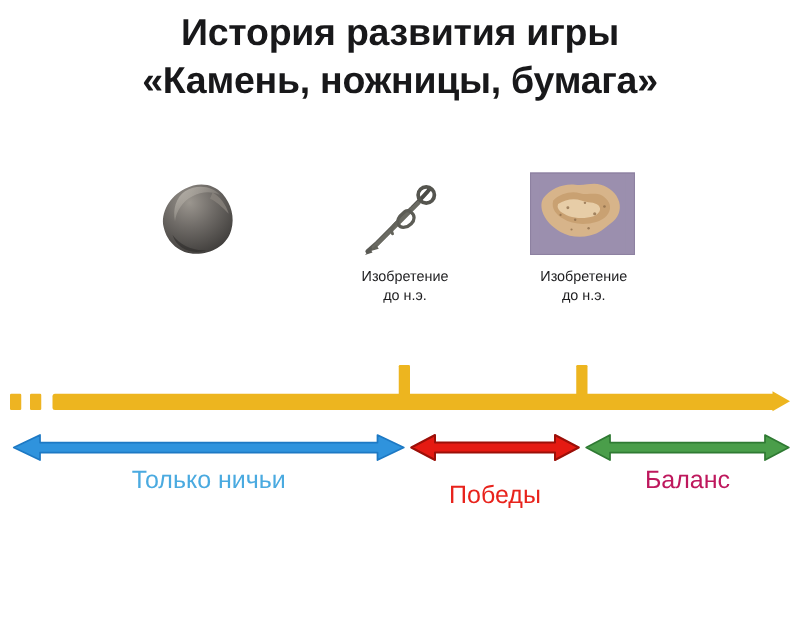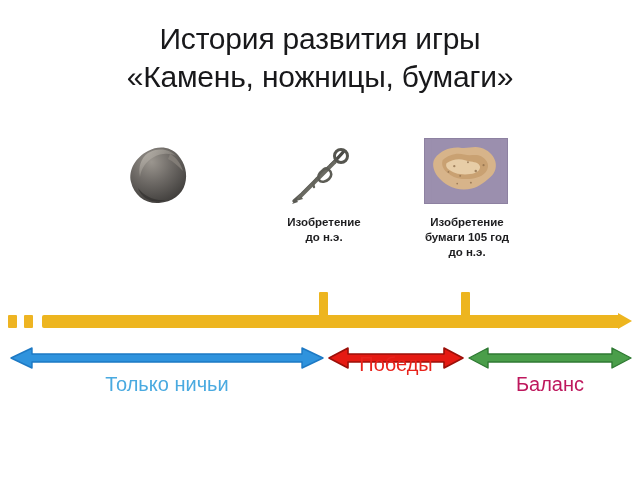--- a/index.html
+++ b/index.html
@@ -15,27 +15,27 @@
     width: 640px;
     height: 500px;
     background: #ffffff;
     overflow: hidden;
   }
 
   
   #title {
     position: absolute;
     left: 0;
-    top: 20px;
+    top: 8px;
     width: 640px;
     text-align: center;
     color: #18181a;
     font-size: 30px;
     line-height: 38px;
-    font-weight: 400;
+    font-weight: 700;
     letter-spacing: -0.2px;
   }
   #title .line { display: block; white-space: pre; }
 
   
   .pic { position: absolute; }
 
   #stone-pic { left: 118px; top: 140px; width: 76px; height: 68px; }
   #scissors-pic { left: 283px; top: 142px; width: 76px; height: 68px; }
   #paper-pic {
@@ -45,21 +45,21 @@
     box-sizing: border-box;
   }
 
   
   .caption {
     position: absolute;
     text-align: center;
     color: #1d1d1f;
     font-size: 11.5px;
     line-height: 15px;
-    font-weight: 700;
+    font-weight: 400;
   }
   #caption-scissors { left: 248px; top: 215px; width: 152px; }
   #caption-paper    { left: 400px; top: 215px; width: 134px; }
   .caption .cline { display: block; white-space: pre; }
 
   
   #timeline-dash-1,
   #timeline-dash-2 {
     position: absolute;
     top: 315px;
@@ -116,31 +116,31 @@
   .period-label {
     position: absolute;
     text-align: center;
     font-size: 20px;
     line-height: 26px;
     font-weight: 400;
   }
   .period-label .pline { display: block; white-space: pre; }
 
   #label-draws   { left: 10px;  top: 371px; width: 314px; color: #4aaae0; }
-  #label-stone   { left: 328px; top: 351px; width: 136px; color: #e8231c; text-align: center; }
+  #label-stone   { left: 328px; top: 383px; width: 136px; color: #e8231c; text-align: center; }
   #label-balance { left: 468px; top: 371px; width: 164px; color: #be185d; }
 </style>
 </head>
 <body>
 
 <div id="canvas">
 
   <div id="title">
     <span class="line">История развития игры</span>
-    <span class="line">«Камень, ножницы, бумаги»</span>
+    <span class="line">«Камень, ножницы, бумага»</span>
   </div>
 
   <div class="pic" id="stone-pic">
     <svg viewBox="0 0 76 68" width="76" height="68" aria-hidden="true">
       <defs>
         <radialGradient id="stoneGrad" cx="38%" cy="26%" r="82%">
           <stop offset="0%" stop-color="#9b968f"></stop>
           <stop offset="45%" stop-color="#6e6a66"></stop>
           <stop offset="100%" stop-color="#3b3937"></stop>
         </radialGradient>
@@ -206,21 +206,20 @@
     </svg>
   </div>
 
   <div class="caption" id="caption-scissors">
     <span class="cline">Изобретение</span>
     <span class="cline">до н.э.</span>
   </div>
 
   <div class="caption" id="caption-paper">
     <span class="cline">Изобретение</span>
-    <span class="cline">бумаги 105 год</span>
     <span class="cline">до н.э.</span>
   </div>
 
   <div id="timeline-dash-1"></div>
   <div id="timeline-dash-2"></div>
   <div id="timeline-bar"></div>
   <div id="timeline-arrowhead"></div>
   <div class="tick" id="tick-scissors"></div>
   <div class="tick" id="tick-paper"></div>
 

